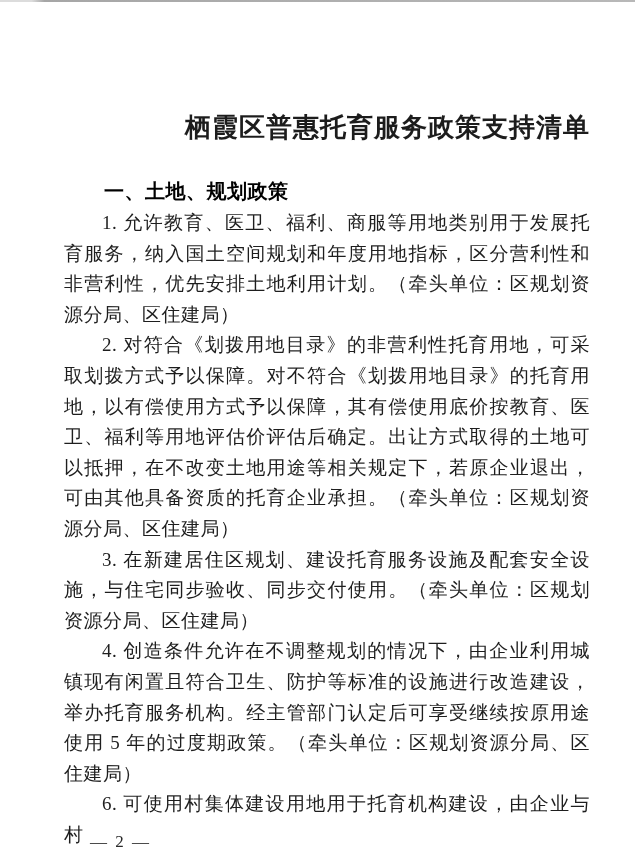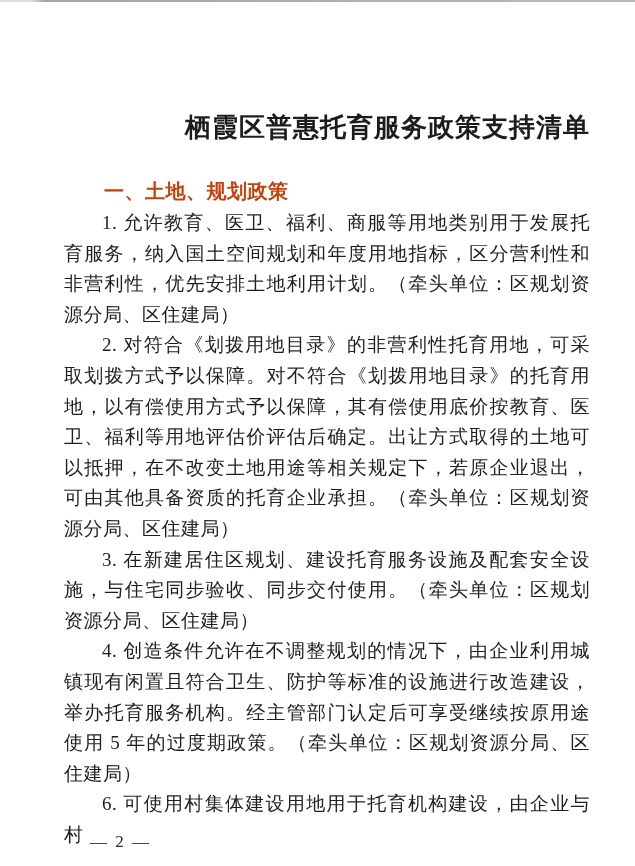--- a/index.html
+++ b/index.html
@@ -34,21 +34,21 @@
     font-family: "Liberation Serif", "DejaVu Serif", serif;
   }
   .section-heading {
     margin: 34px 45px 0 64px;
     text-indent: 2em;
     font-size: 20px;
     line-height: 22px;
     font-weight: bold;
     letter-spacing: 0.5px;
     font-family: "Liberation Sans", "DejaVu Sans", sans-serif;
-    color: #c2410c;
+    color: #000000;
   }
   .body-text {
     margin: 6px 45px 0 64px;
   }
   .body-text p {
     margin: 0;
     padding: 0;
     text-indent: 2em;
     font-size: 19px;
     line-height: 30.6px;

